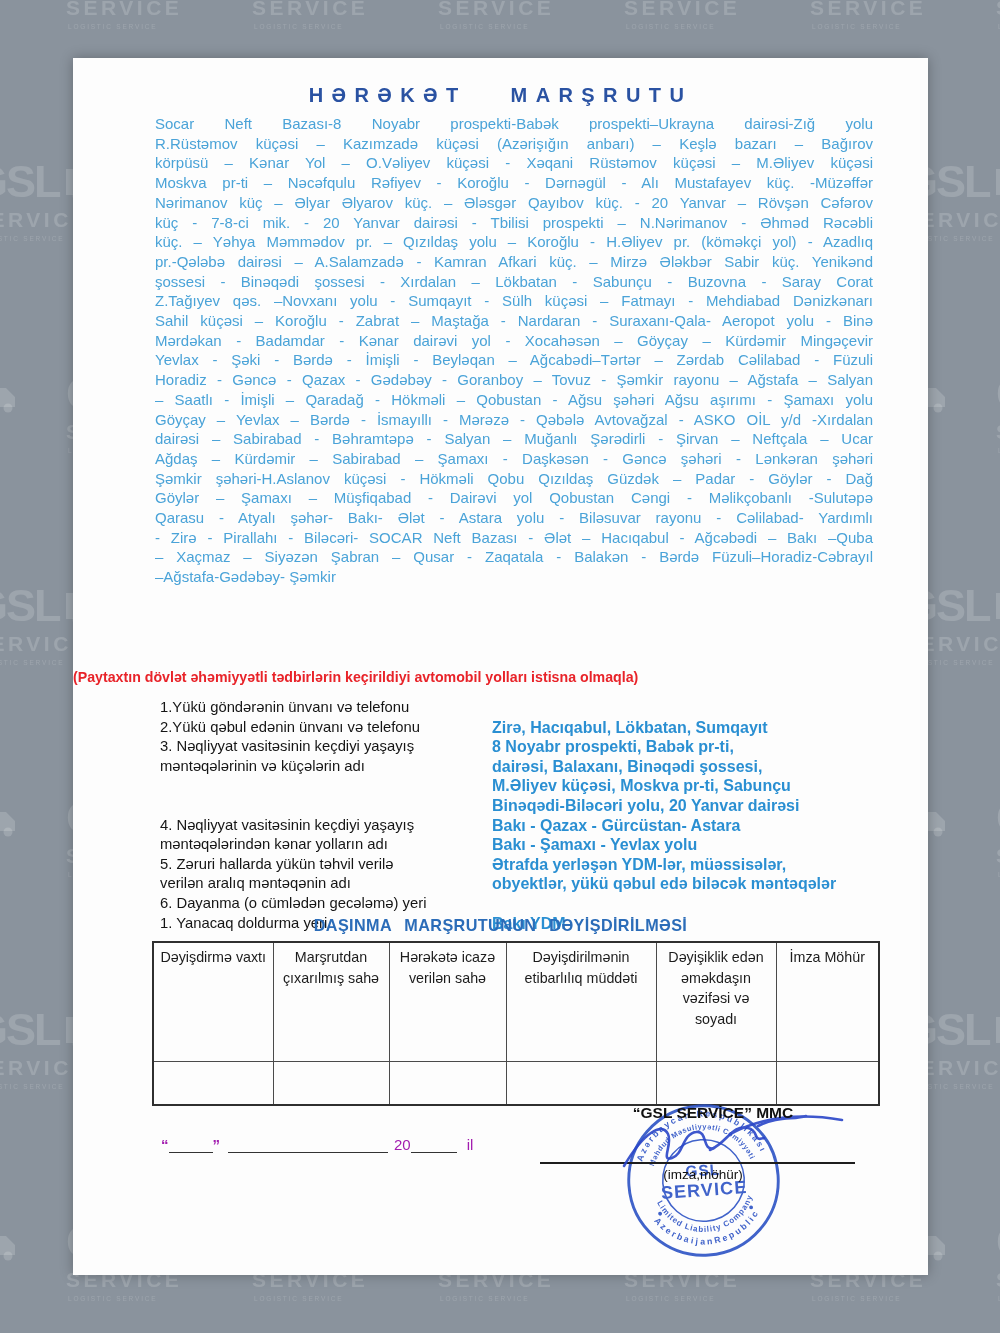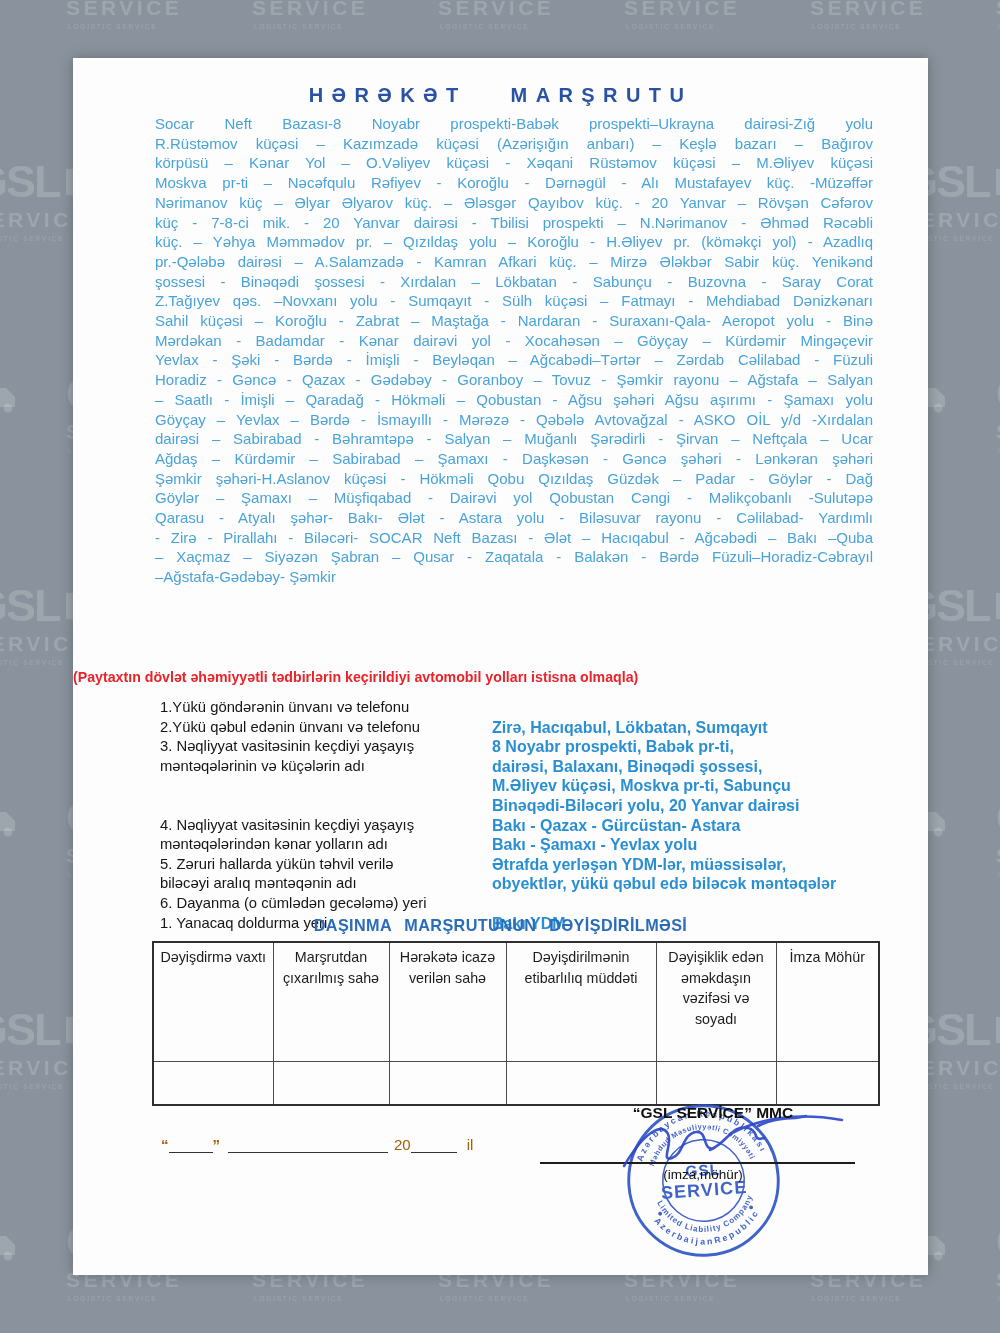--- a/index.html
+++ b/index.html
@@ -47,21 +47,21 @@
     border:1px solid #4a4a4a;font-weight:normal;
     font-size:14.3px;line-height:20.5px;color:#1c1c1c;
     text-align:center;vertical-align:top;padding:4px 4px 0 4px;
   }
   table.change-table thead th{height:114px;}
   table.change-table tbody td{height:38px;}
   .company{
     position:absolute;left:470px;top:1046px;width:340px;text-align:center;
     font-size:15.5px;font-weight:bold;color:#101010;z-index:7;
   }
-  .dateline{position:absolute;left:88px;top:1078px;font-size:15px;color:#a16207;z-index:3;}
+  .dateline{position:absolute;left:88px;top:1078px;font-size:15px;color:#a21caf;z-index:3;}
   .dateline .q{font-weight:bold;}
   .dateline .blank{display:inline-block;border-bottom:1.6px solid #333;height:15px;vertical-align:bottom;}
   .dateline .b1{width:44px;}
   .dateline .b2{width:160px;margin-left:8px;margin-right:6px;}
   .dateline .b3{width:46px;margin-right:10px;}
   .sigline{position:absolute;left:467px;top:1104px;width:315px;border-top:2px solid #1d1d1d;z-index:5;}
   .imza{
     position:absolute;left:560px;top:1109px;width:140px;text-align:center;
     font-size:13.5px;color:#101010;z-index:8;
   }
@@ -601,21 +601,21 @@
           <div>məntəqələrindən kənar yolların adı</div>
         </div>
         <div class="item-value">
           <div>Bakı - Qazax - Gürcüstan- Astara</div>
           <div>Bakı - Şamaxı - Yevlax yolu</div>
         </div>
       </div>
       <div class="item-row">
         <div class="item-label">
           <div>5. Zəruri hallarda yükün təhvil verilə</div>
-          <div>biləcəyi aralıq məntəqənin adı</div>
+          <div>verilən aralıq məntəqənin adı</div>
         </div>
         <div class="item-value">
           <div>Ətrafda yerləşən YDM-lər, müəssisələr,</div>
           <div>obyektlər, yükü qəbul edə biləcək məntəqələr</div>
         </div>
       </div>
       <div class="item-row">
         <div class="item-label">
           <div>6. Dayanma (o cümlədən gecələmə) yeri</div>
         </div>

